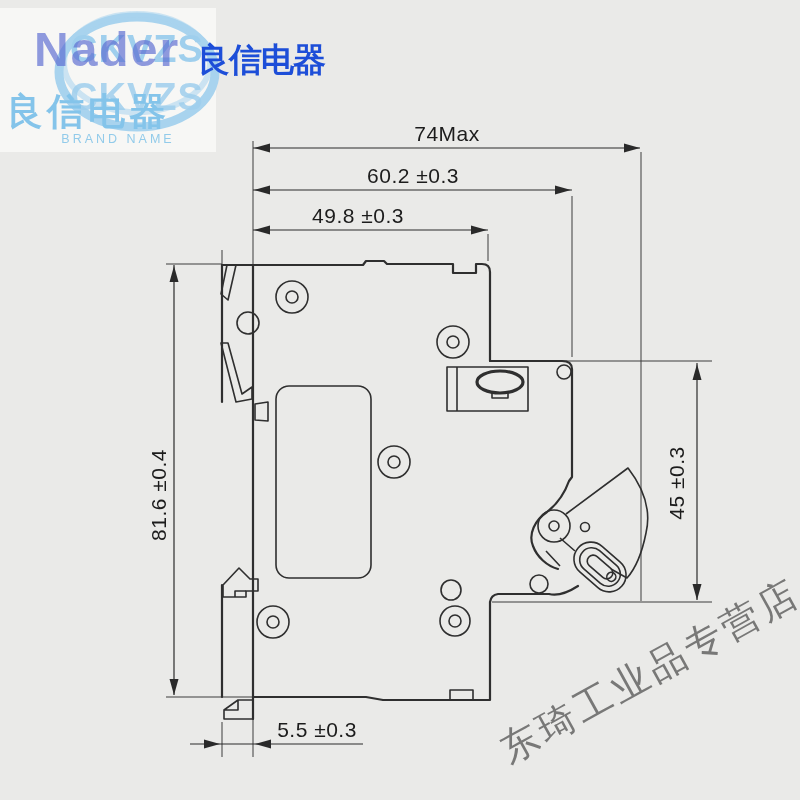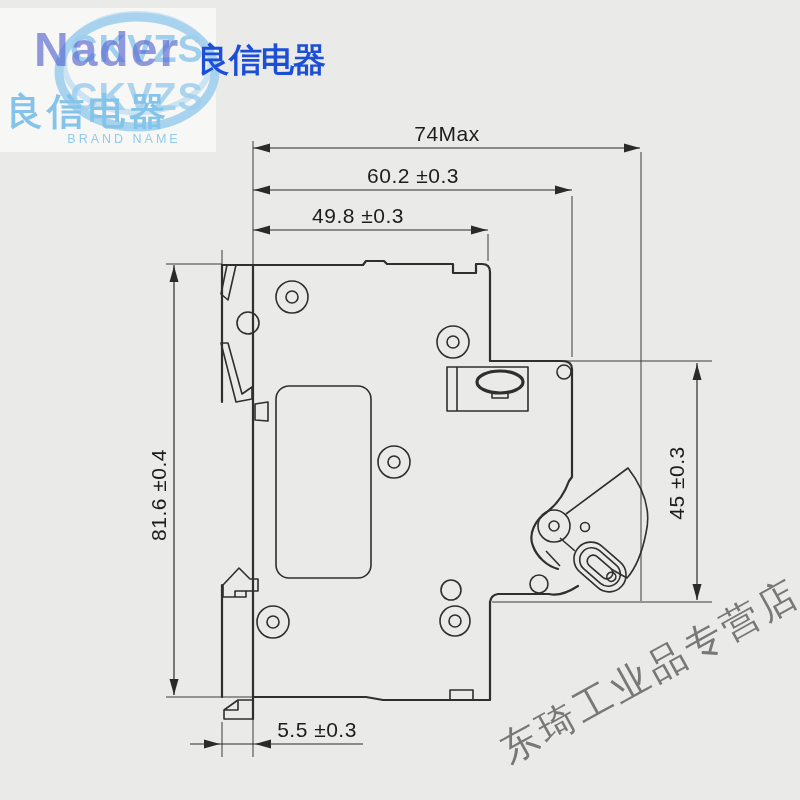--- a/index.html
+++ b/index.html
@@ -16,21 +16,21 @@
   
   .logo-area{position:absolute;left:0;top:0;width:360px;height:170px;}
   .logo-white{position:absolute;left:0;top:8px;width:216px;height:144px;background:#f7f7f5;}
   .badge{position:absolute;left:0;top:0;}
   .nader{position:absolute;left:34px;top:22px;font-size:48px;font-weight:bold;
          color:rgba(92,107,209,.68);letter-spacing:2px;}
   .zh{position:absolute;left:197px;top:38px;font-size:33px;font-weight:bold;
       color:#1d4ed8;letter-spacing:-1px;white-space:nowrap;}
   .slogan{position:absolute;left:6px;top:87px;font-size:37px;font-weight:bold;
           color:#84c4ea;letter-spacing:4px;white-space:nowrap;}
-  .tagline{position:absolute;left:16px;top:132px;width:216px;text-align:center;
+  .tagline{position:absolute;left:10px;top:132px;width:216px;text-align:center;
            font-size:12.5px;color:#92cbea;letter-spacing:3px;}
   
   .store-wm{position:absolute;left:450px;top:645px;width:400px;height:52px;
             transform:rotate(-29deg);transform-origin:center;
             font-size:38px;letter-spacing:4px;color:rgba(82,82,82,.75);
             text-align:center;line-height:52px;white-space:nowrap;}
 </style>
 </head>
 <body>
 

